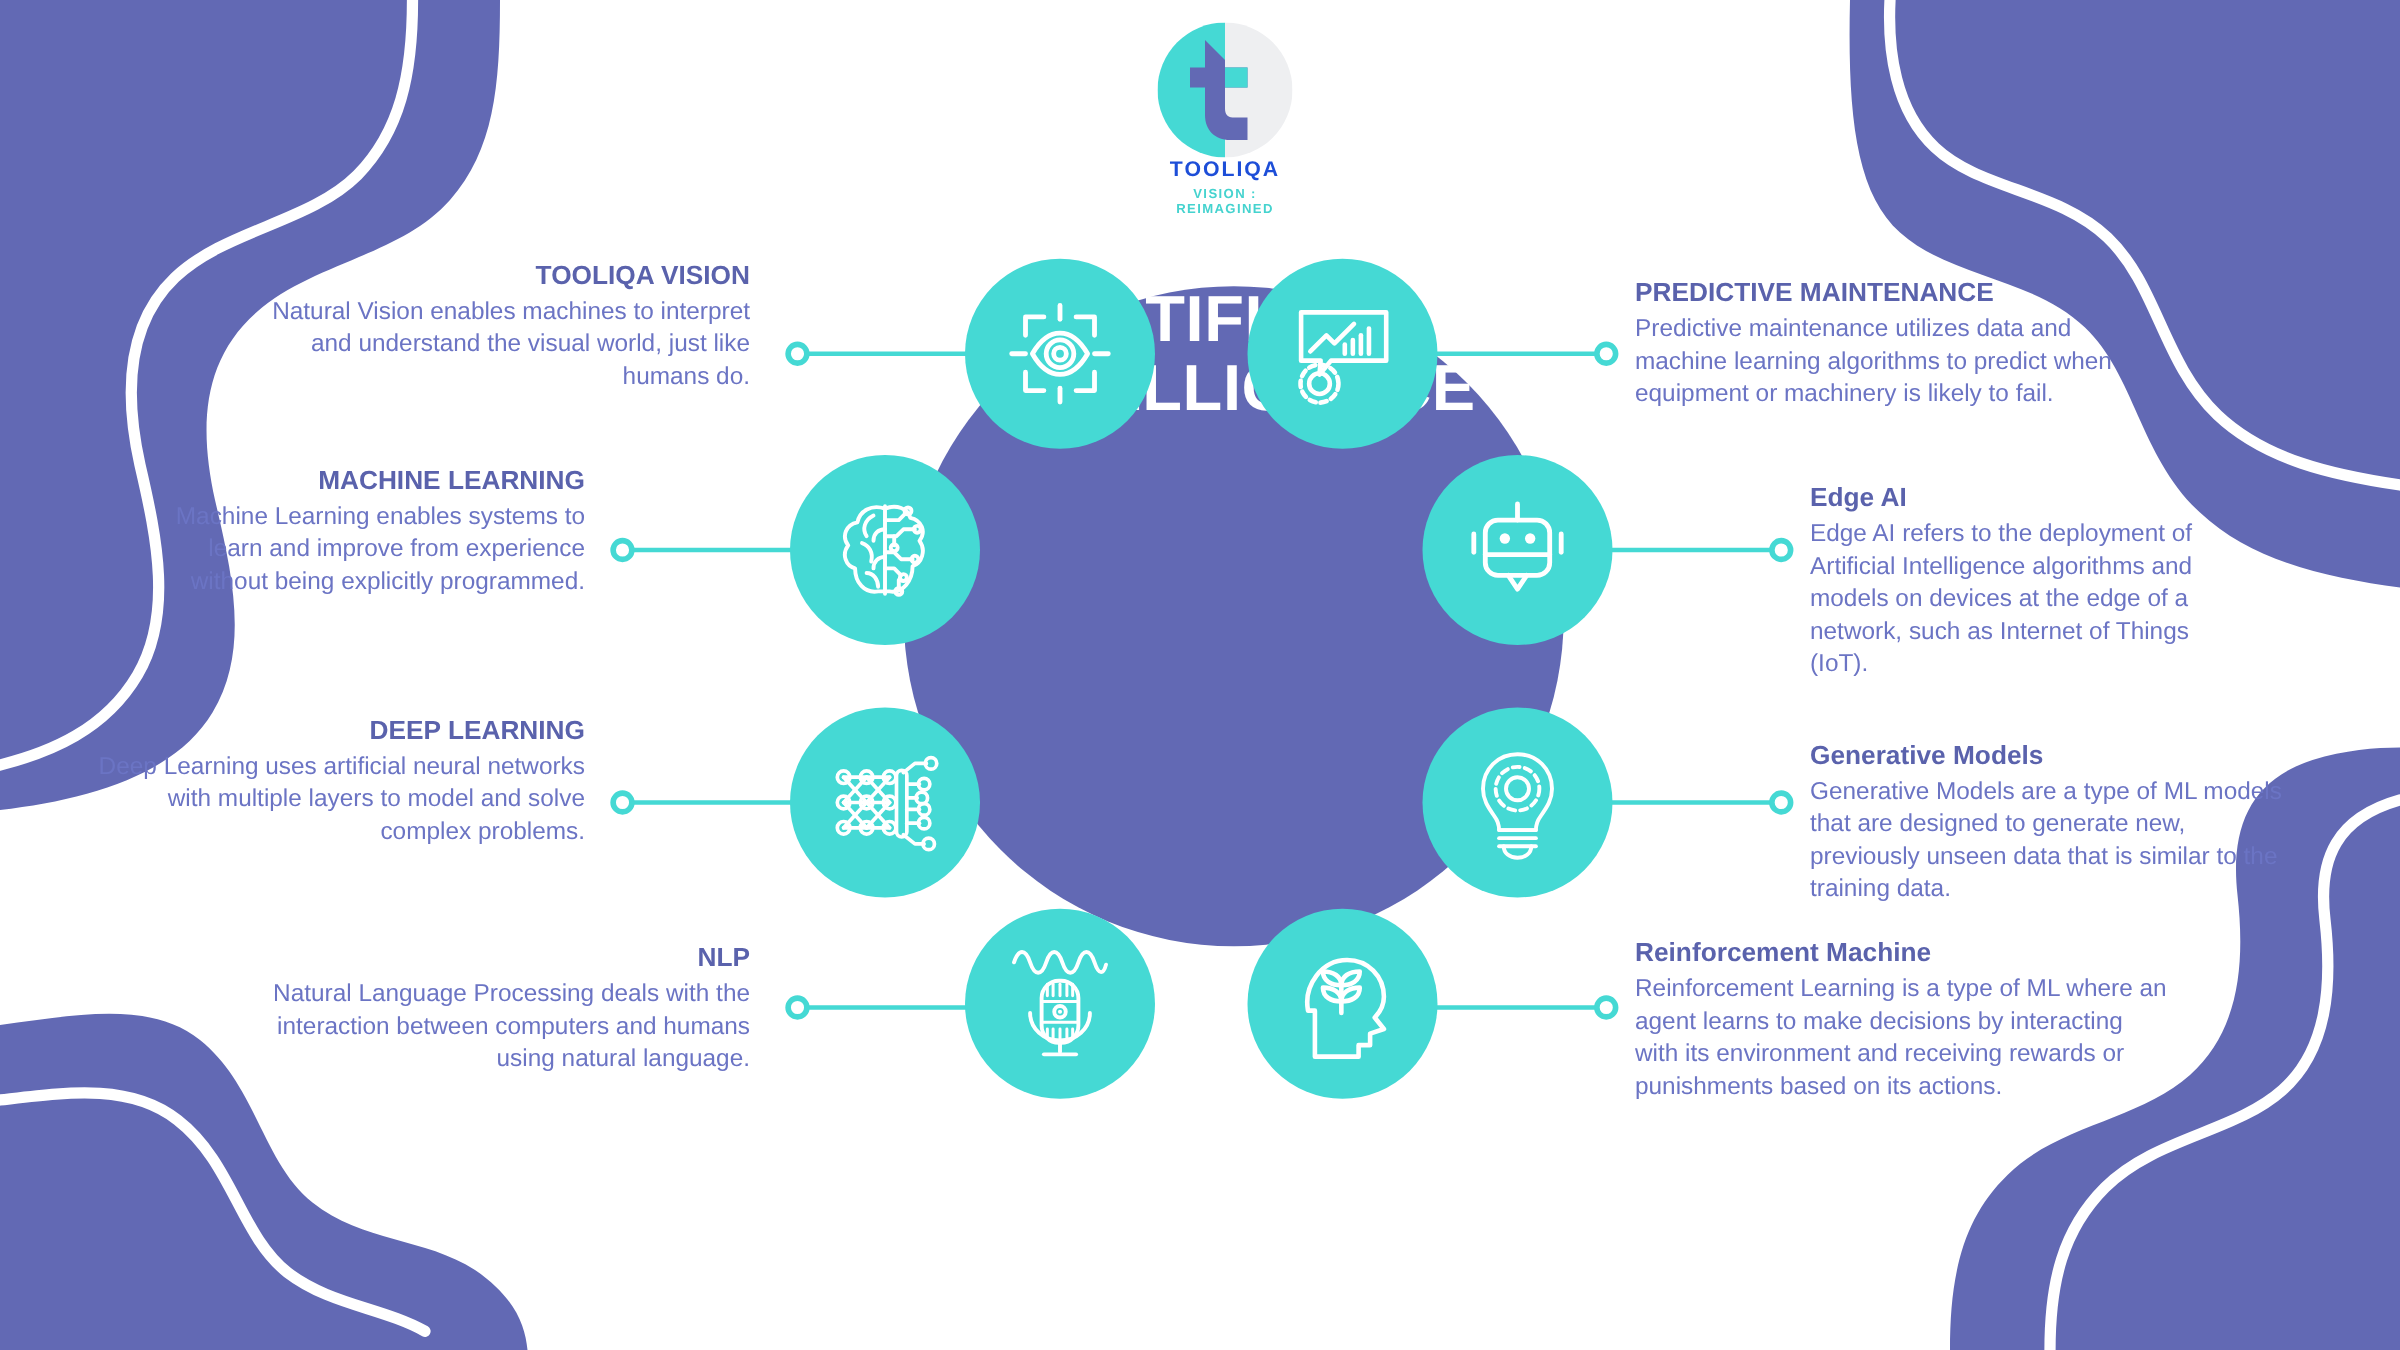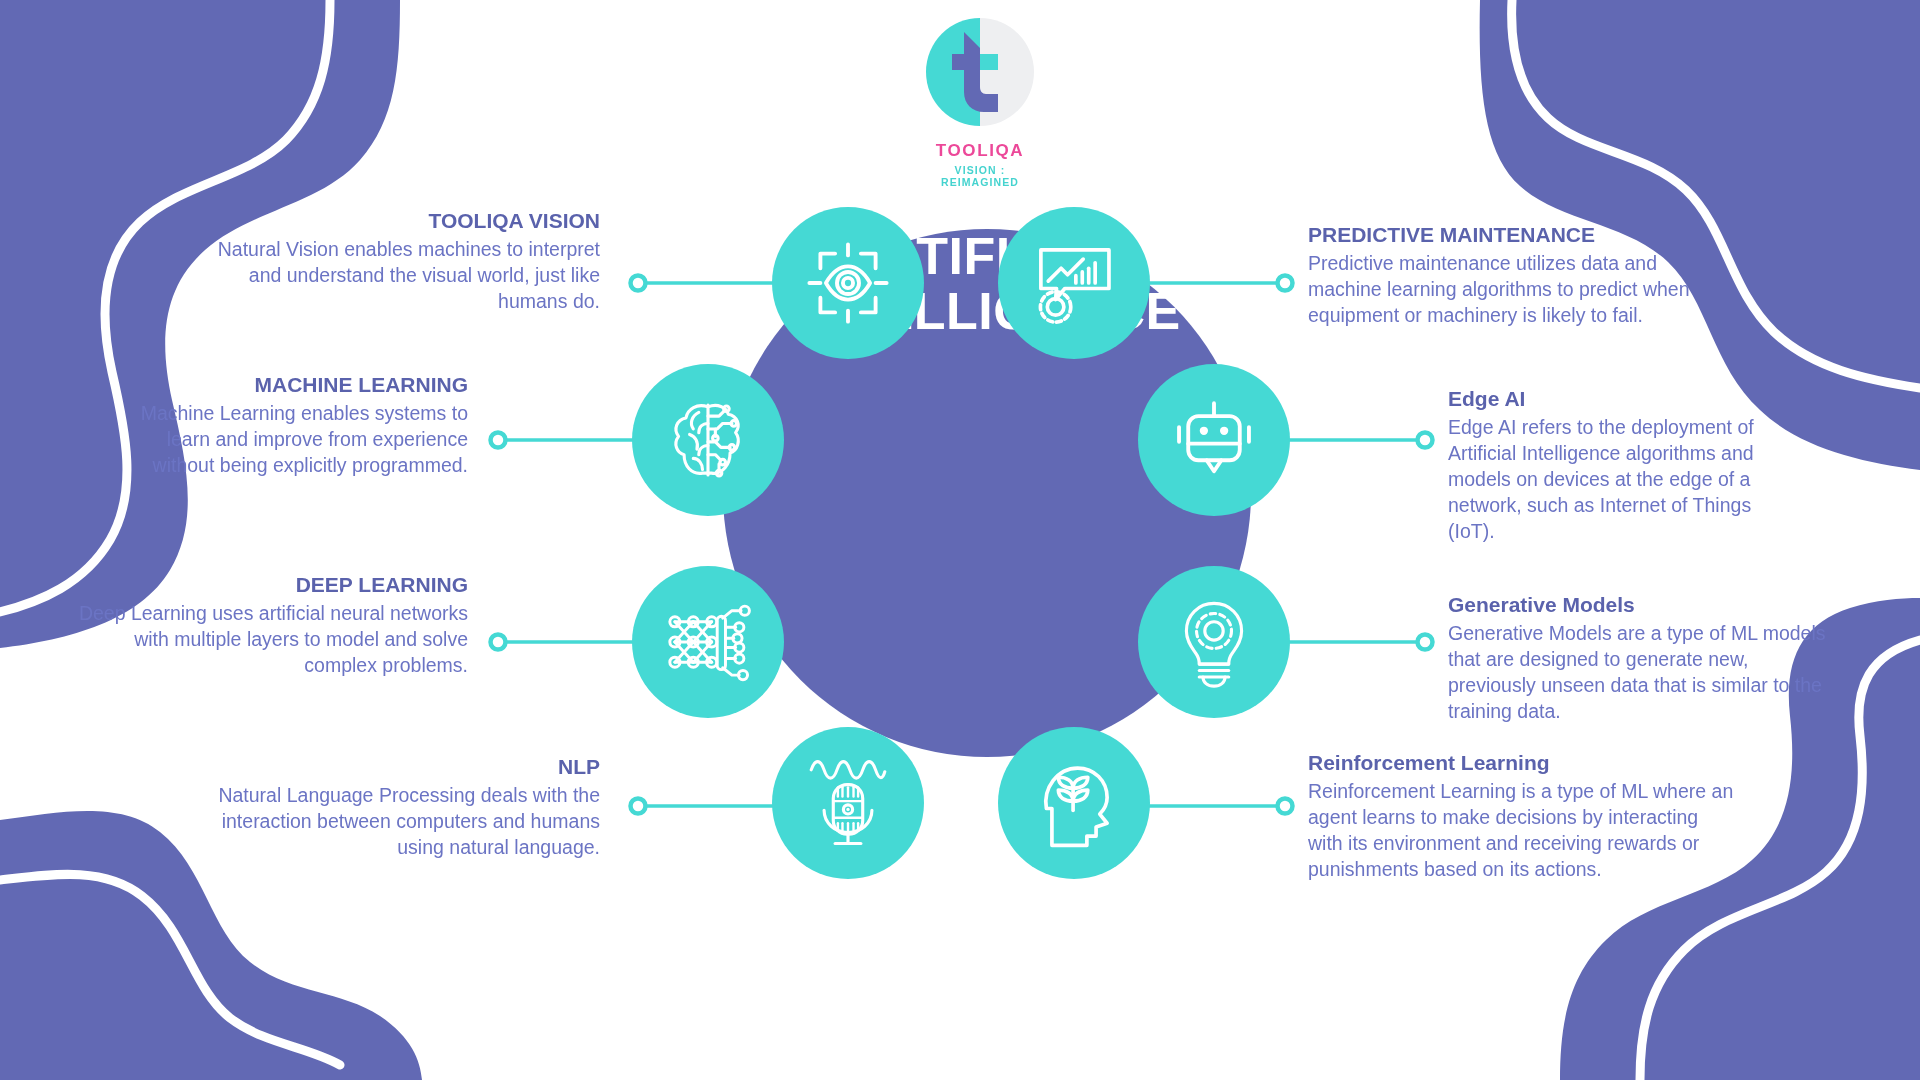--- a/index.html
+++ b/index.html
@@ -11,21 +11,21 @@
     overflow:hidden;position:relative;
   }
   #stage{position:absolute;left:0;top:0;width:1920px;height:1080px;}
   .layer{position:absolute;left:0;top:0;width:1920px;height:1080px;}
 
   
   #logo{position:absolute;left:915px;top:18px;width:130px;height:160px;text-align:center;}
   .logo-mark{position:relative;width:108px;height:108px;margin:0 auto;}
   .logo-name{
     font-size:17px;font-weight:bold;letter-spacing:1.6px;
-    color:#ec4899;margin-top:15px;
+    color:#1d4ed8;margin-top:0;
   }
   .logo-tag{
     font-size:10.5px;font-weight:bold;letter-spacing:1.1px;
     color:#45d3cf;margin-top:3px;
   }
 
   
   #center-circle{
     position:absolute;left:723px;top:229px;width:528px;height:528px;
     border-radius:50%;background:#6269b4;
@@ -342,17 +342,17 @@
     <p class="t">PREDICTIVE MAINTENANCE</p>
     <p class="d">Predictive maintenance utilizes data and machine learning algorithms to predict when equipment or machinery is likely to fail.</p>
   </div>
 
   <div class="block right" style="left:1448px;top:592px;width:378px;">
     <p class="t">Generative Models</p>
     <p class="d">Generative Models are a type of ML models that are designed to generate new, previously unseen data that is similar to the training data.</p>
   </div>
 
   <div class="block right" style="left:1308px;top:750px;width:430px;">
-    <p class="t">Reinforcement Learning</p>
+    <p class="t">Reinforcement Machine</p>
     <p class="d">Reinforcement Learning is a type of ML where an agent learns to make decisions by interacting with its environment and receiving rewards or punishments based on its actions.</p>
   </div>
 
 </div>
 
 </body></html>

